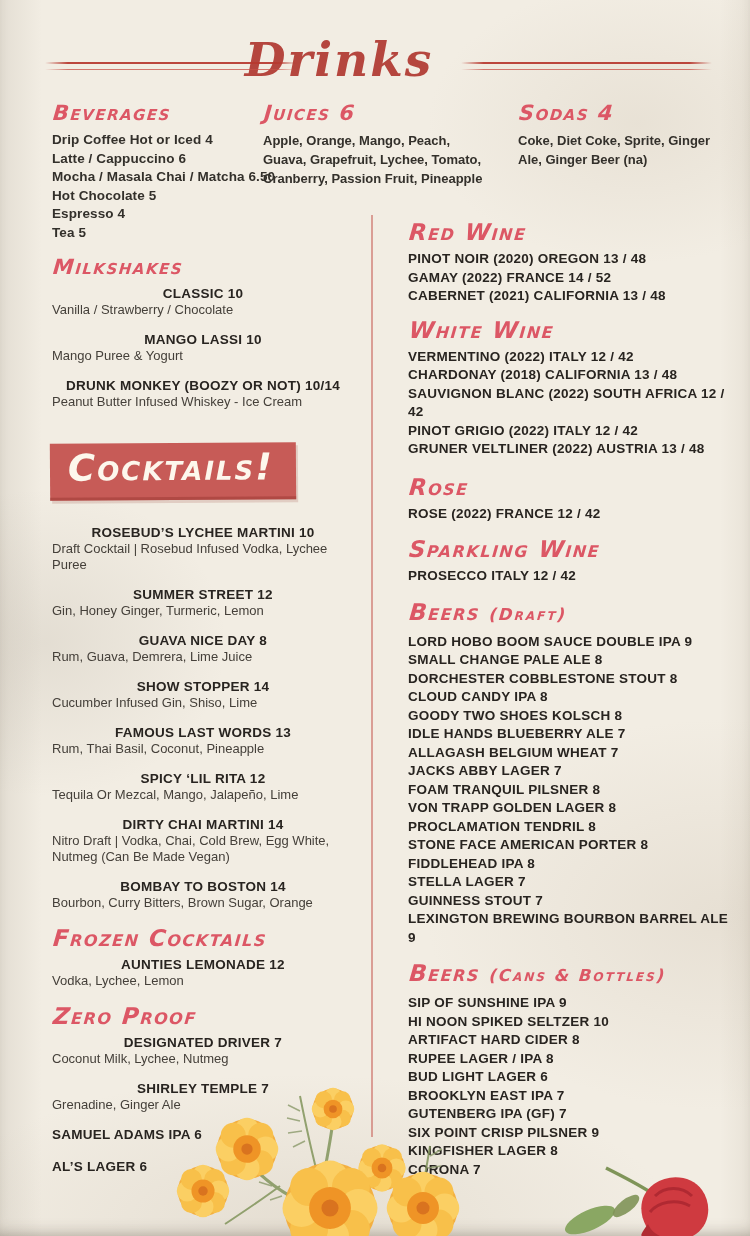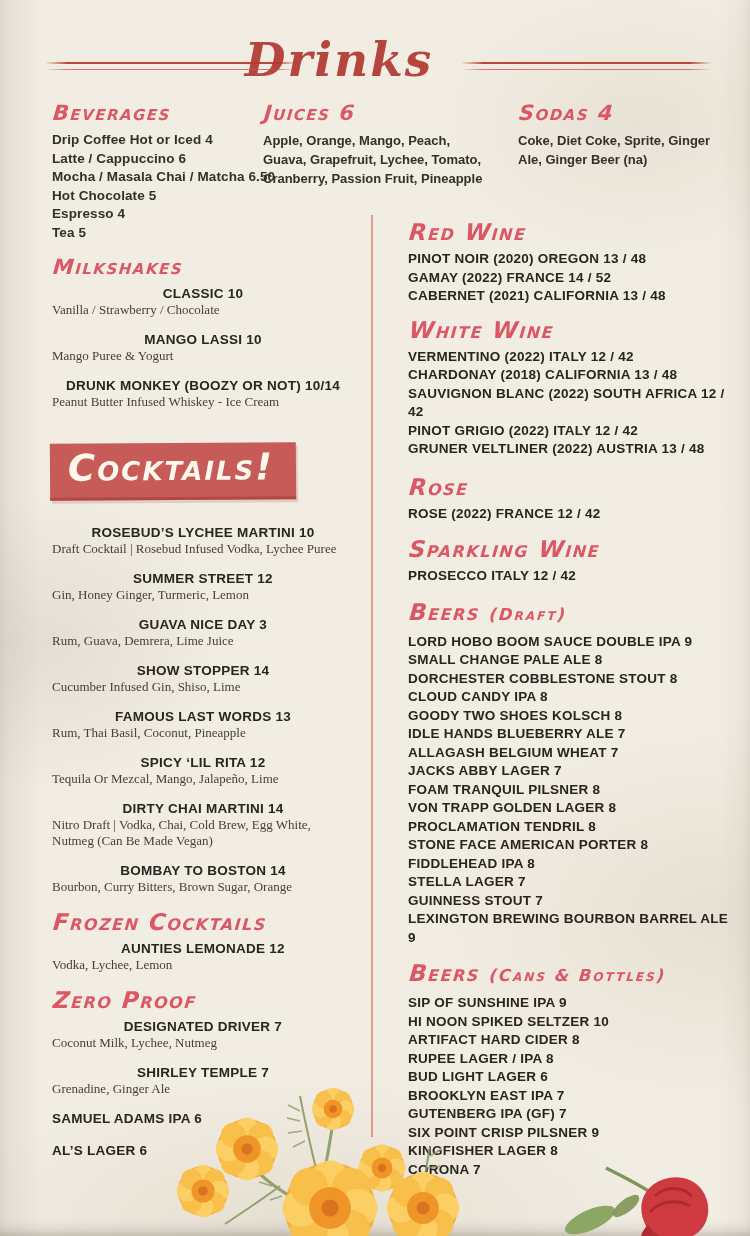--- a/index.html
+++ b/index.html
@@ -42,21 +42,21 @@
   .head-sm{font-size:21px;line-height:26px;margin-bottom:5px;}
   .head-lg{font-size:23px;line-height:28px;margin-bottom:4px;}
   .head-qual{font-size:16.5px;letter-spacing:2px;}
 
   
   .plain-line{font-size:13.5px;line-height:18.5px;color:#33302b;font-weight:700;letter-spacing:.1px;}
   .desc-par{font-size:13px;line-height:19px;color:#33302b;font-weight:600;}
   .bold-line{font-size:13.5px;line-height:18.5px;color:#282420;font-weight:700;letter-spacing:.25px;}
   .item{margin-bottom:13px;}
   .item-name{font-size:13.5px;line-height:17px;color:#282420;font-weight:700;letter-spacing:.25px;text-align:center;}
-  .item-desc{font-size:13px;line-height:16px;color:#45403a;font-weight:500;font-family:Liberation Serif, serif;}
+  .item-desc{font-size:13px;line-height:16px;color:#45403a;font-weight:500;}
   .solo-line{font-size:13.5px;line-height:17px;color:#282420;font-weight:700;letter-spacing:.25px;margin-bottom:15px;}
 
   
   .col-left{left:52px;top:100px;width:302px;}
   .col-juices{left:263px;top:100px;width:232px;}
   .col-sodas{left:518px;top:100px;width:210px;}
   .col-right{left:408px;top:218px;width:330px;}
 
   .sec-milkshakes{margin-top:12px;}
   .sec-frozen{margin-top:4px;}
@@ -138,21 +138,21 @@
   <div>
     <div class="item">
       <div class="item-name">ROSEBUD’S LYCHEE MARTINI 10</div>
       <div class="item-desc">Draft Cocktail | Rosebud Infused Vodka, Lychee Puree</div>
     </div>
     <div class="item">
       <div class="item-name">SUMMER STREET 12</div>
       <div class="item-desc">Gin, Honey Ginger, Turmeric, Lemon</div>
     </div>
     <div class="item">
-      <div class="item-name">GUAVA NICE DAY 3</div>
+      <div class="item-name">GUAVA NICE DAY 8</div>
       <div class="item-desc">Rum, Guava, Demrera, Lime Juice</div>
     </div>
     <div class="item">
       <div class="item-name">SHOW STOPPER 14</div>
       <div class="item-desc">Cucumber Infused Gin, Shiso, Lime</div>
     </div>
     <div class="item">
       <div class="item-name">FAMOUS LAST WORDS 13</div>
       <div class="item-desc">Rum, Thai Basil, Coconut, Pineapple</div>
     </div>

